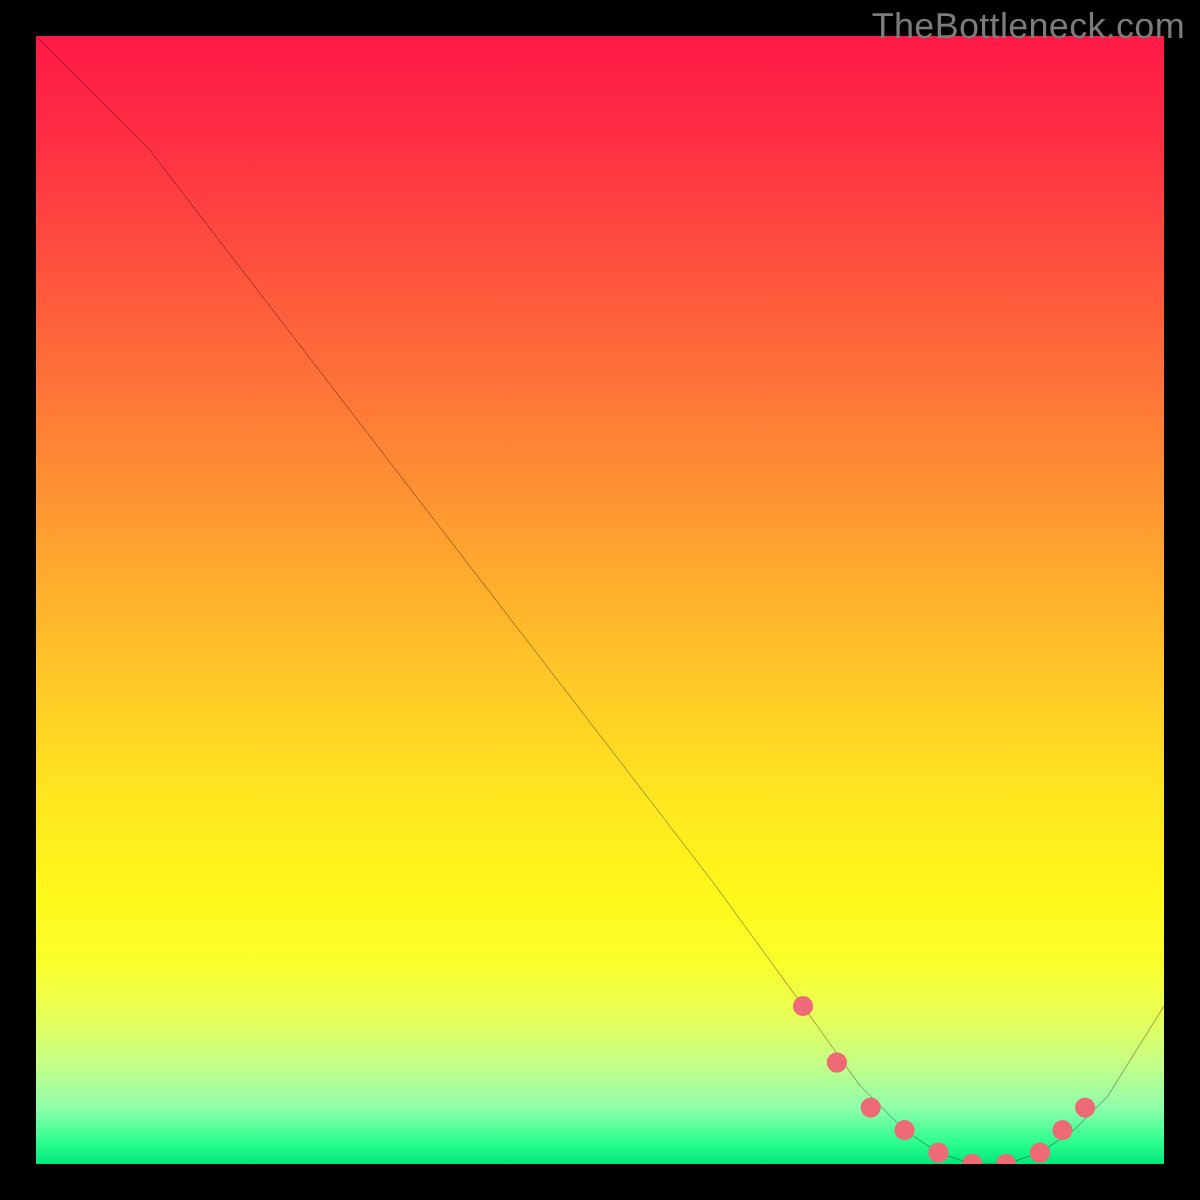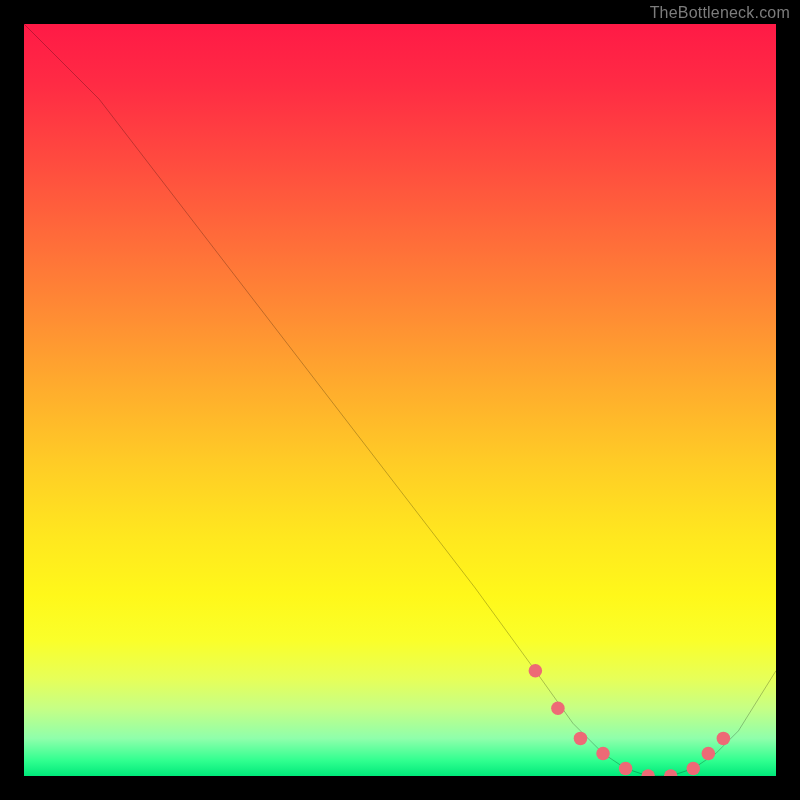--- a/index.html
+++ b/index.html
@@ -51,21 +51,21 @@
     position: absolute;
     inset: 0;
     width: 100%;
     height: 100%;
   }
   .watermark {
     position: absolute;
     top: 4px;
     right: 10px;
     color: #7c7c7c;
-    font-size: 16px;
+    font-size: 24px;
     font-weight: 500;
     letter-spacing: 0.2px;
   }
 </style>
 </head>
 <body>
 
 <div class="frame">
   <div class="plot">
     <div class="gradient"></div>

